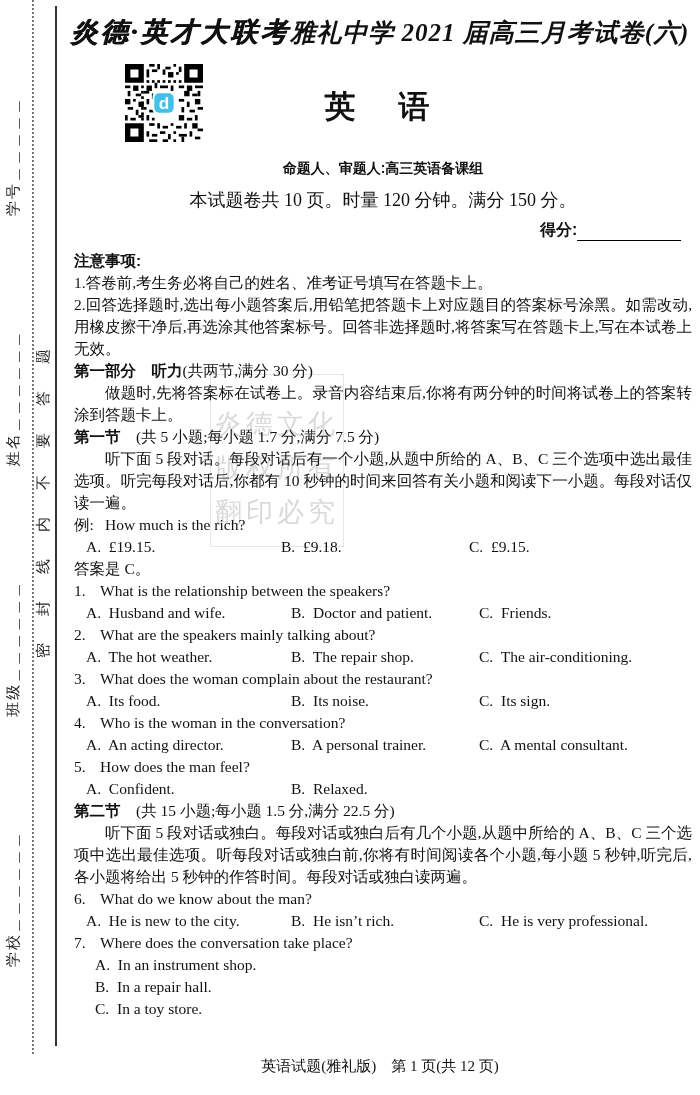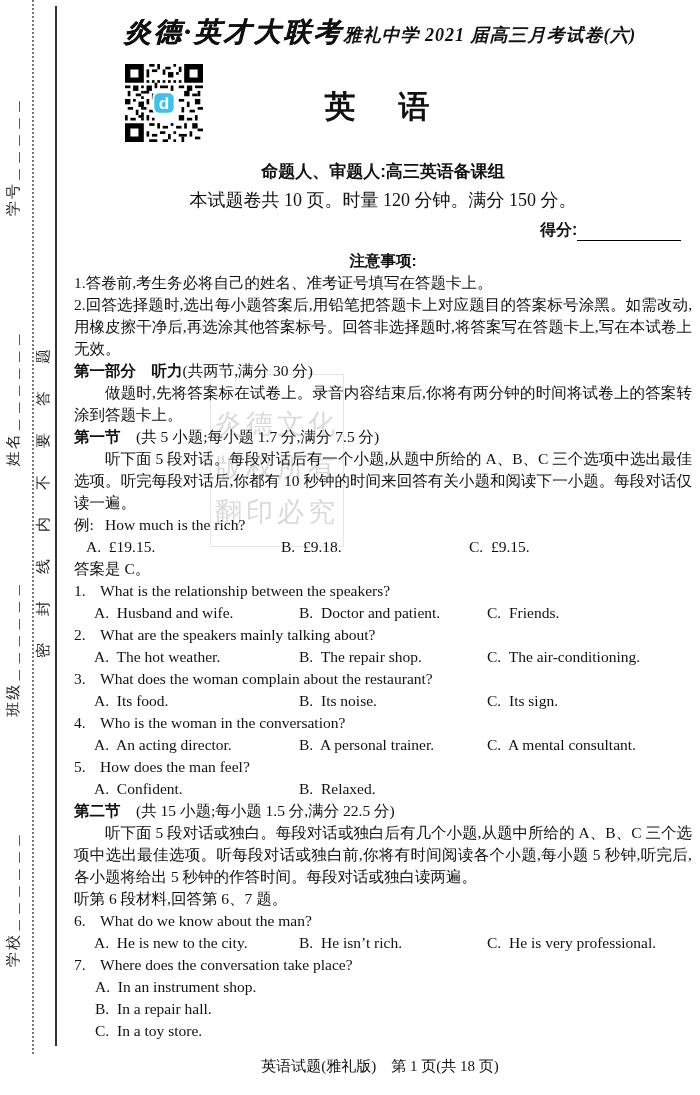--- a/index.html
+++ b/index.html
@@ -1,50 +1,50 @@
 <!DOCTYPE html>
 <html><head>
 <meta charset="utf-8">
 <style>
   html,body{margin:0;padding:0;background:#fff;}
   .page{position:relative;width:700px;height:1095px;background:#ffffff;overflow:hidden;
         font-family:"Liberation Serif","DejaVu Serif",serif;color:#111;}
-  .hei{font-family:"Liberation Sans","DejaVu Sans",sans-serif;font-weight:bold;text-align:center;}
+  .hei{font-family:"Liberation Sans","DejaVu Sans",sans-serif;font-weight:bold;}
   
   .dash-line{position:absolute;left:32px;top:0;height:1054px;width:0;border-left:2px dotted #777;}
   .solid-line{position:absolute;left:55px;top:6px;height:1040px;width:0;border-left:2px solid #333;}
   .fields-rot{position:absolute;left:-421px;top:522px;width:870px;height:20px;
         transform:rotate(-90deg);display:flex;justify-content:space-between;
         font-size:15px;letter-spacing:2px;color:#222;}
   .seal-rot{position:absolute;left:-127px;top:479px;width:340px;height:18px;
         transform:rotate(-90deg);font-size:15px;letter-spacing:27px;white-space:nowrap;color:#222;}
   
   .main-title{position:absolute;left:60px;top:14px;width:640px;text-align:center;white-space:nowrap;}
   .main-title .brand{font-size:27px;font-weight:900;font-style:italic;letter-spacing:3px;text-shadow:0.6px 0 0 #000;}
-  .main-title .rest{font-size:18px;font-weight:bold;font-style:italic;letter-spacing:1px;}
+  .main-title .rest{font-size:25px;font-weight:bold;font-style:italic;letter-spacing:1px;}
   .qr{position:absolute;left:125px;top:64px;width:78px;height:78px;}
   .subject{position:absolute;left:60px;top:86px;width:640px;text-align:center;
         font-size:31px;font-weight:bold;letter-spacing:6px;}
-  .setter{position:absolute;left:74px;top:160px;width:618px;text-align:center;font-size:17px;}
+  .setter{position:absolute;left:74px;top:160px;width:618px;text-align:center;font-size:14px;}
   .info{position:absolute;left:74px;top:188px;width:618px;text-align:center;font-size:18px;}
   .score{position:absolute;left:540px;top:220px;font-size:16px;}
   .score .blank{display:inline-block;width:104px;height:16px;border-bottom:1.5px solid #000;vertical-align:bottom;}
   
   .watermark{position:absolute;left:210px;top:374px;width:132px;padding:27px 0 12px 0;
         border:1px solid #e6e6e6;text-align:center;z-index:0;}
   .watermark div{font-size:27px;line-height:44px;letter-spacing:4px;color:#dadada;}
   
   .content{position:absolute;left:74px;top:250px;width:618px;z-index:1;font-size:15.5px;line-height:22px;}
   .content p{margin:0;line-height:22px;}
   .para{text-align:justify;}
   .indent{text-indent:2em;}
   .row{display:flex;line-height:22px;}
   .qnum{flex:0 0 26px;}
   .exnum{flex:0 0 31px;}
-  .opts{display:grid;grid-template-columns:205px 188px 1fr;margin-left:20px;line-height:22px;}
+  .opts{display:grid;grid-template-columns:205px 188px 1fr;margin-left:12px;line-height:22px;}
   .opts.example{grid-template-columns:195px 188px 1fr;margin-left:12px;}
   .opt{white-space:pre;}
   .stacked{margin-left:21px !important;white-space:pre;}
   .hsec .hei{font-size:15.5px;}
   .footer{position:absolute;left:60px;top:1057px;width:640px;text-align:center;font-size:15px;z-index:1;}
 </style>
 </head>
 <body>
 
 <div class="page">
@@ -236,35 +236,34 @@
       <span class="qnum">5.</span>
       <span>How does the man feel?</span>
     </div>
     <div class="opts">
       <span class="opt">A.  Confident.</span>
       <span class="opt">B.  Relaxed.</span>
     </div>
 
     <p class="hsec"><span class="hei">第二节</span><span>　(共 15 小题;每小题 1.5 分,满分 22.5 分)</span></p>
     <p class="para indent">听下面 5 段对话或独白。每段对话或独白后有几个小题,从题中所给的 A、B、C 三个选项中选出最佳选项。听每段对话或独白前,你将有时间阅读各个小题,每小题 5 秒钟,听完后,各小题将给出 5 秒钟的作答时间。每段对话或独白读两遍。</p>
-    <p>听第 6 段材料,回答第 6、7 题。</p>
 
     <div class="row">
       <span class="qnum">6.</span>
       <span>What do we know about the man?</span>
     </div>
     <div class="opts">
       <span class="opt">A.  He is new to the city.</span>
       <span class="opt">B.  He isn’t rich.</span>
       <span class="opt">C.  He is very professional.</span>
     </div>
 
     <div class="row">
       <span class="qnum">7.</span>
       <span>Where does the conversation take place?</span>
     </div>
     <p class="stacked">A.  In an instrument shop.</p>
     <p class="stacked">B.  In a repair hall.</p>
     <p class="stacked">C.  In a toy store.</p>
   </div>
 
-  <div class="footer">英语试题(雅礼版)　第 1 页(共 18 页)</div>
+  <div class="footer">英语试题(雅礼版)　第 1 页(共 12 页)</div>
 </div>
 
 </body></html>

